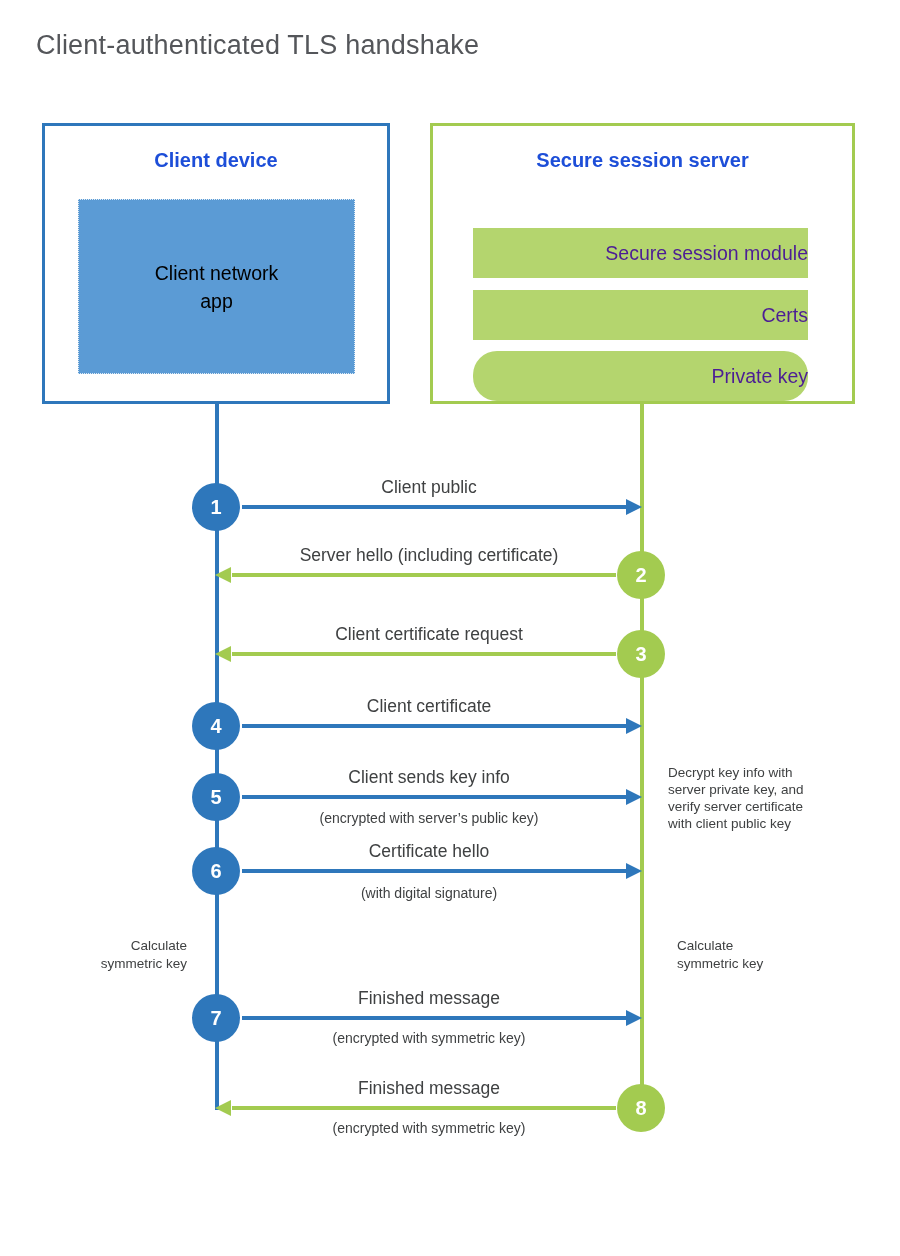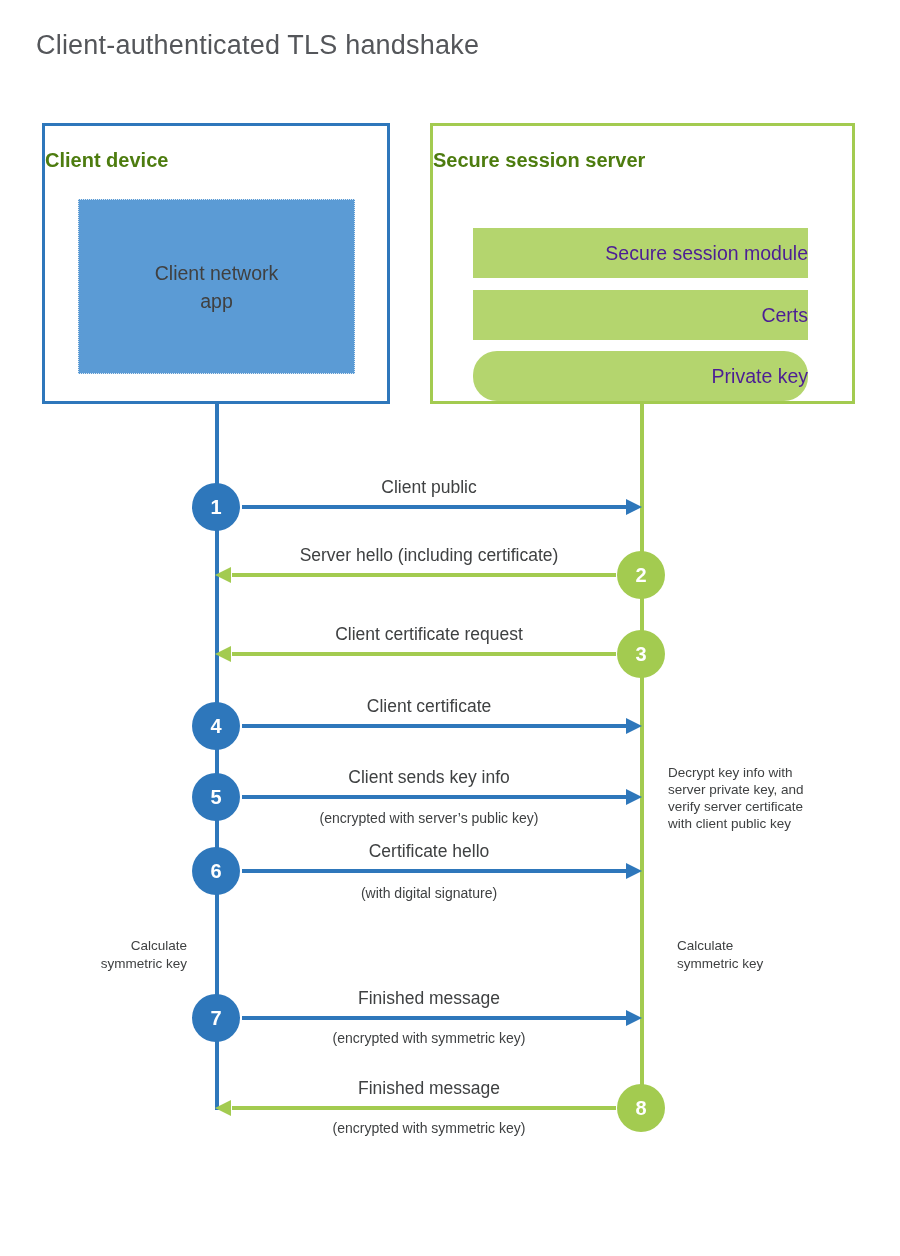--- a/index.html
+++ b/index.html
@@ -12,24 +12,24 @@
   }
   *{margin:0;padding:0;box-sizing:border-box;}
   body{background:#ffffff;font-family:"Liberation Sans","DejaVu Sans",sans-serif;}
   .canvas{position:relative;width:900px;height:1256px;background:#ffffff;overflow:hidden;}
   .page-title{position:absolute;left:36px;top:30px;font-size:27px;font-weight:400;color:var(--title);letter-spacing:.2px;}
 
   
   .actor-box{position:absolute;top:123px;height:281px;background:#fff;}
   .client-box{left:42px;width:348px;border:3px solid var(--blue);}
   .server-box{left:430px;width:425px;border:3px solid var(--green);}
-  .box-title{margin-top:23px;font-size:20px;font-weight:bold;color:#4d7c0f;}
+  .box-title{margin-top:23px;text-align:center;font-size:20px;font-weight:bold;color:#1d4ed8;}
   .app-box{position:absolute;left:78px;top:199px;width:277px;height:175px;background:var(--blue-fill);
            border:1px dotted rgba(255,255,255,.8);display:flex;flex-direction:column;justify-content:center;
-           align-items:center;color:#404040;font-size:19.5px;line-height:28px;text-align:center;}
+           align-items:center;color:#000000;font-size:19.5px;line-height:28px;text-align:center;}
   .module-bar{position:absolute;left:473px;width:335px;height:50px;background:var(--green-fill);
               color:#4c1d95;font-size:19.5px;text-align:right;line-height:50px;margin-top:28px;}
 
   
   .lifeline{position:absolute;width:4px;top:404px;}
   .lifeline.blue{left:215px;height:706px;background:var(--blue);}
   .lifeline.green{left:640px;height:712px;background:var(--green);}
 
   
   .circle{position:absolute;width:48px;height:48px;border-radius:50%;color:#fff;font-size:20px;font-weight:bold;

